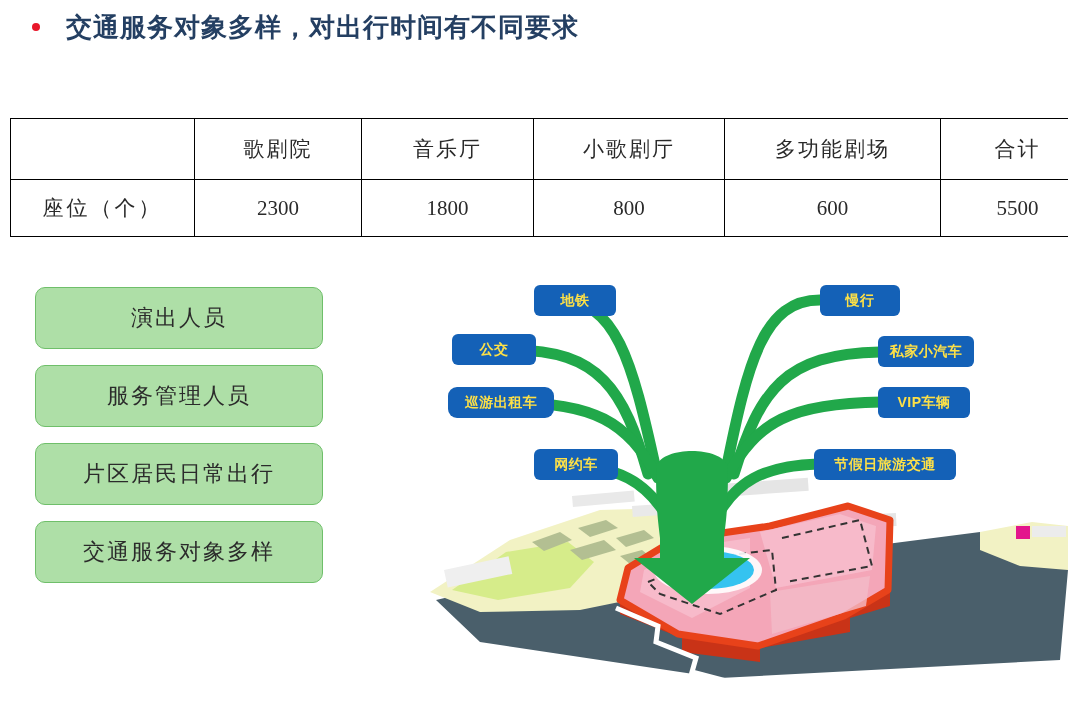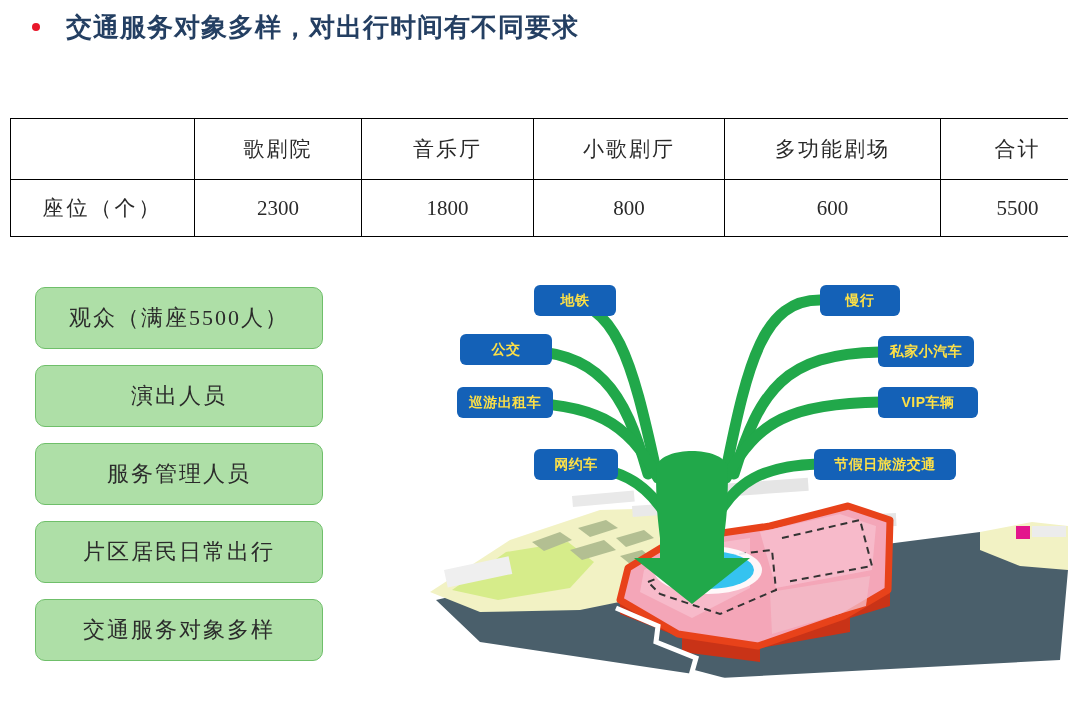--- a/index.html
+++ b/index.html
@@ -117,23 +117,20 @@
       <td class="c2">1800</td>
       <td class="c3">800</td>
       <td class="c4">600</td>
       <td class="c5">5500</td>
     </tr>
   </tbody>
 </table>
 
 <div id="audience-list">
   <div class="green-box">
-    <span>观众（满座5500人）</span>
-  </div>
-  <div class="green-box">
     <span>演出人员</span>
   </div>
   <div class="green-box">
     <span>服务管理人员</span>
   </div>
   <div class="green-box">
     <span>片区居民日常出行</span>
   </div>
   <div class="green-box">
     <span>交通服务对象多样</span>
@@ -209,36 +206,36 @@
              L 330 288
              L 304 288
              L 304 268
              C 306 250 308 240 308 196
              C 300 176 244 176 236 196 Z" fill="#21a84a"></path>
   </svg>
 
   <div class="mode-chip" style="left:114px;top:15px;width:82px;">
     <span>地铁</span>
   </div>
-  <div class="mode-chip" style="left:40px;top:64px;width:92px;">
+  <div class="mode-chip" style="left:32px;top:64px;width:84px;">
     <span>公交</span>
   </div>
-  <div class="mode-chip" style="left:37px;top:117px;width:96px;">
+  <div class="mode-chip" style="left:28px;top:117px;width:106px;border-radius:9px;">
     <span>巡游出租车</span>
   </div>
   <div class="mode-chip" style="left:114px;top:179px;width:84px;align-items:center;">
     <span>网约车</span>
   </div>
 
   <div class="mode-chip" style="left:400px;top:15px;width:80px;">
     <span>慢行</span>
   </div>
   <div class="mode-chip" style="left:458px;top:66px;width:96px;">
     <span>私家小汽车</span>
   </div>
-  <div class="mode-chip" style="left:458px;top:117px;width:100px;">
+  <div class="mode-chip" style="left:458px;top:117px;width:92px;">
     <span>VIP车辆</span>
   </div>
   <div class="mode-chip" style="left:394px;top:179px;width:142px;">
     <span>节假日旅游交通</span>
   </div>
 
 </div>
 
 </body></html>

